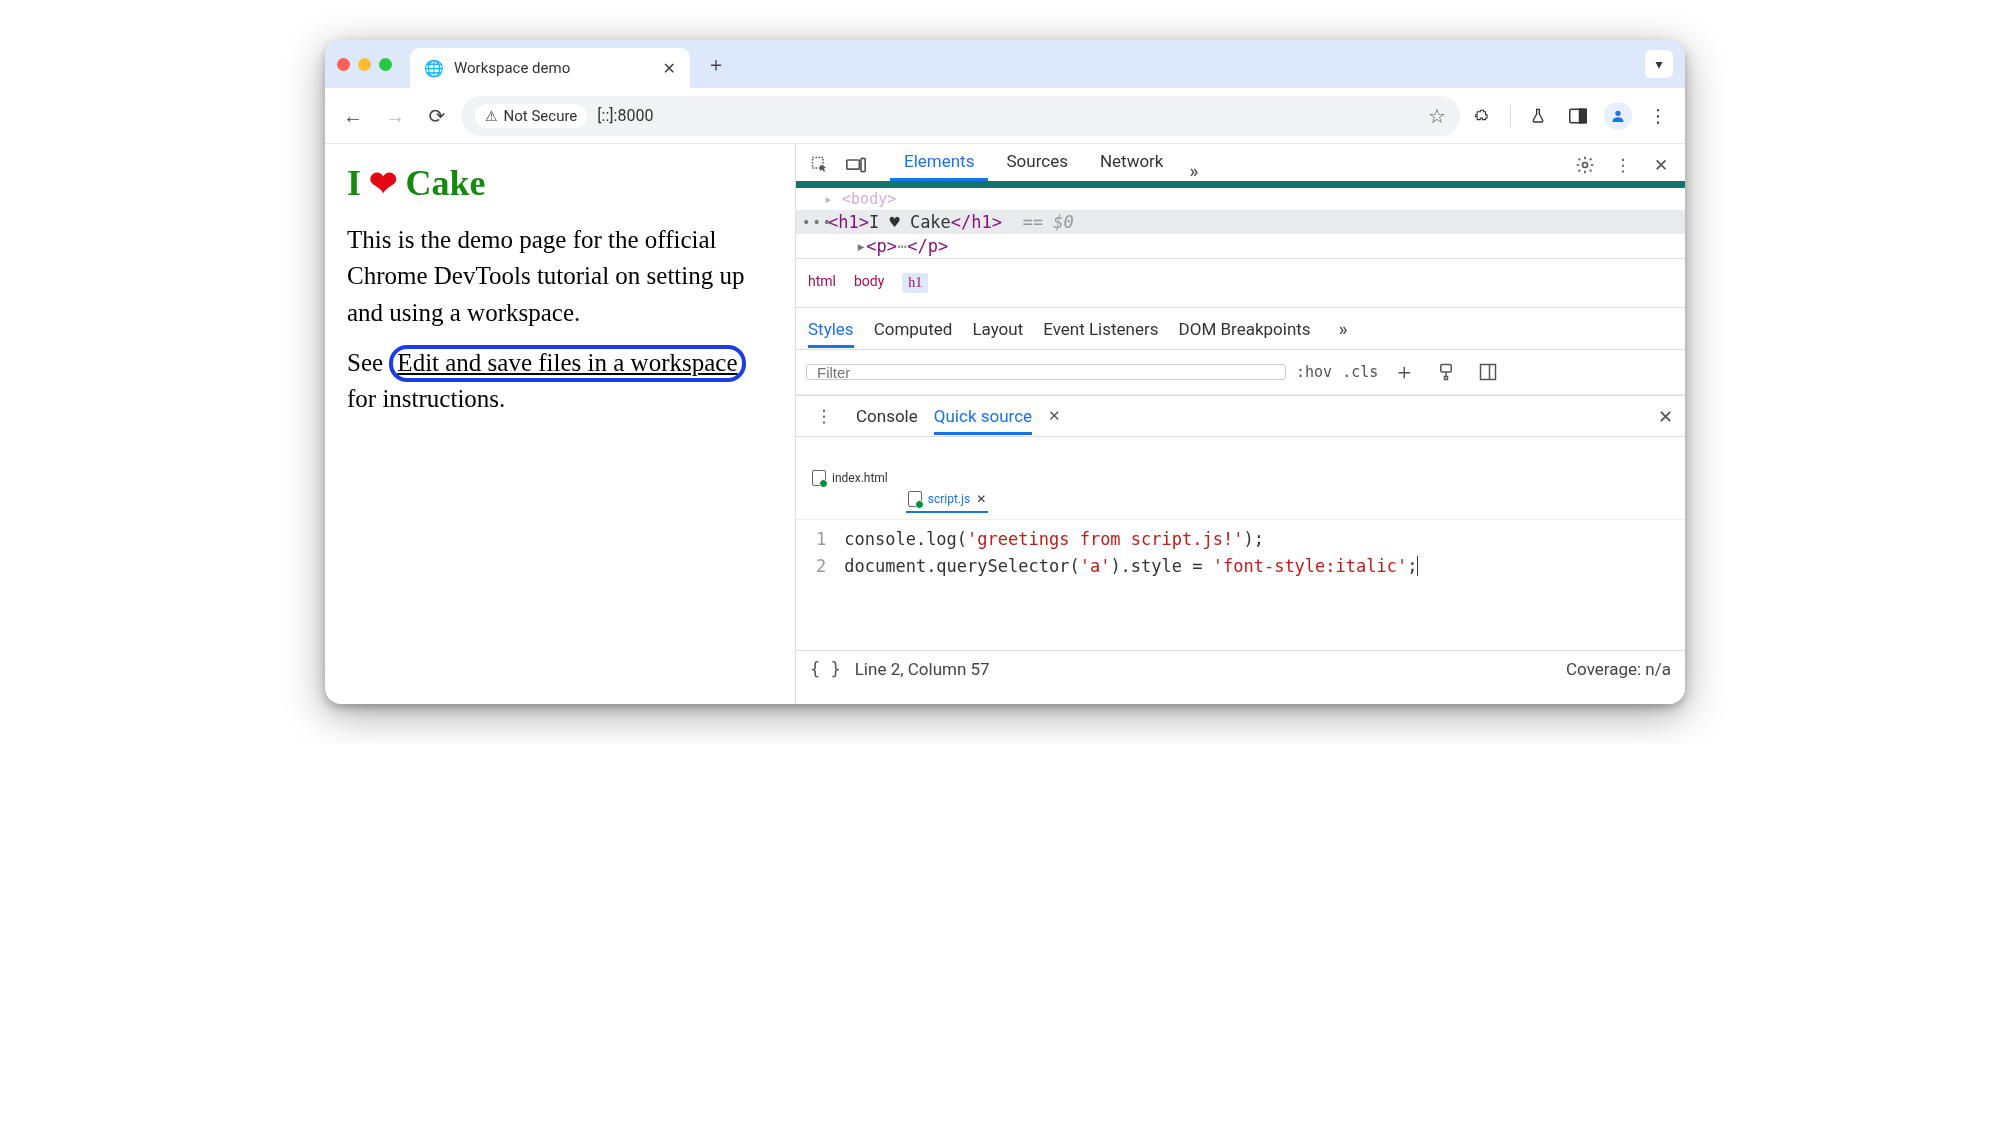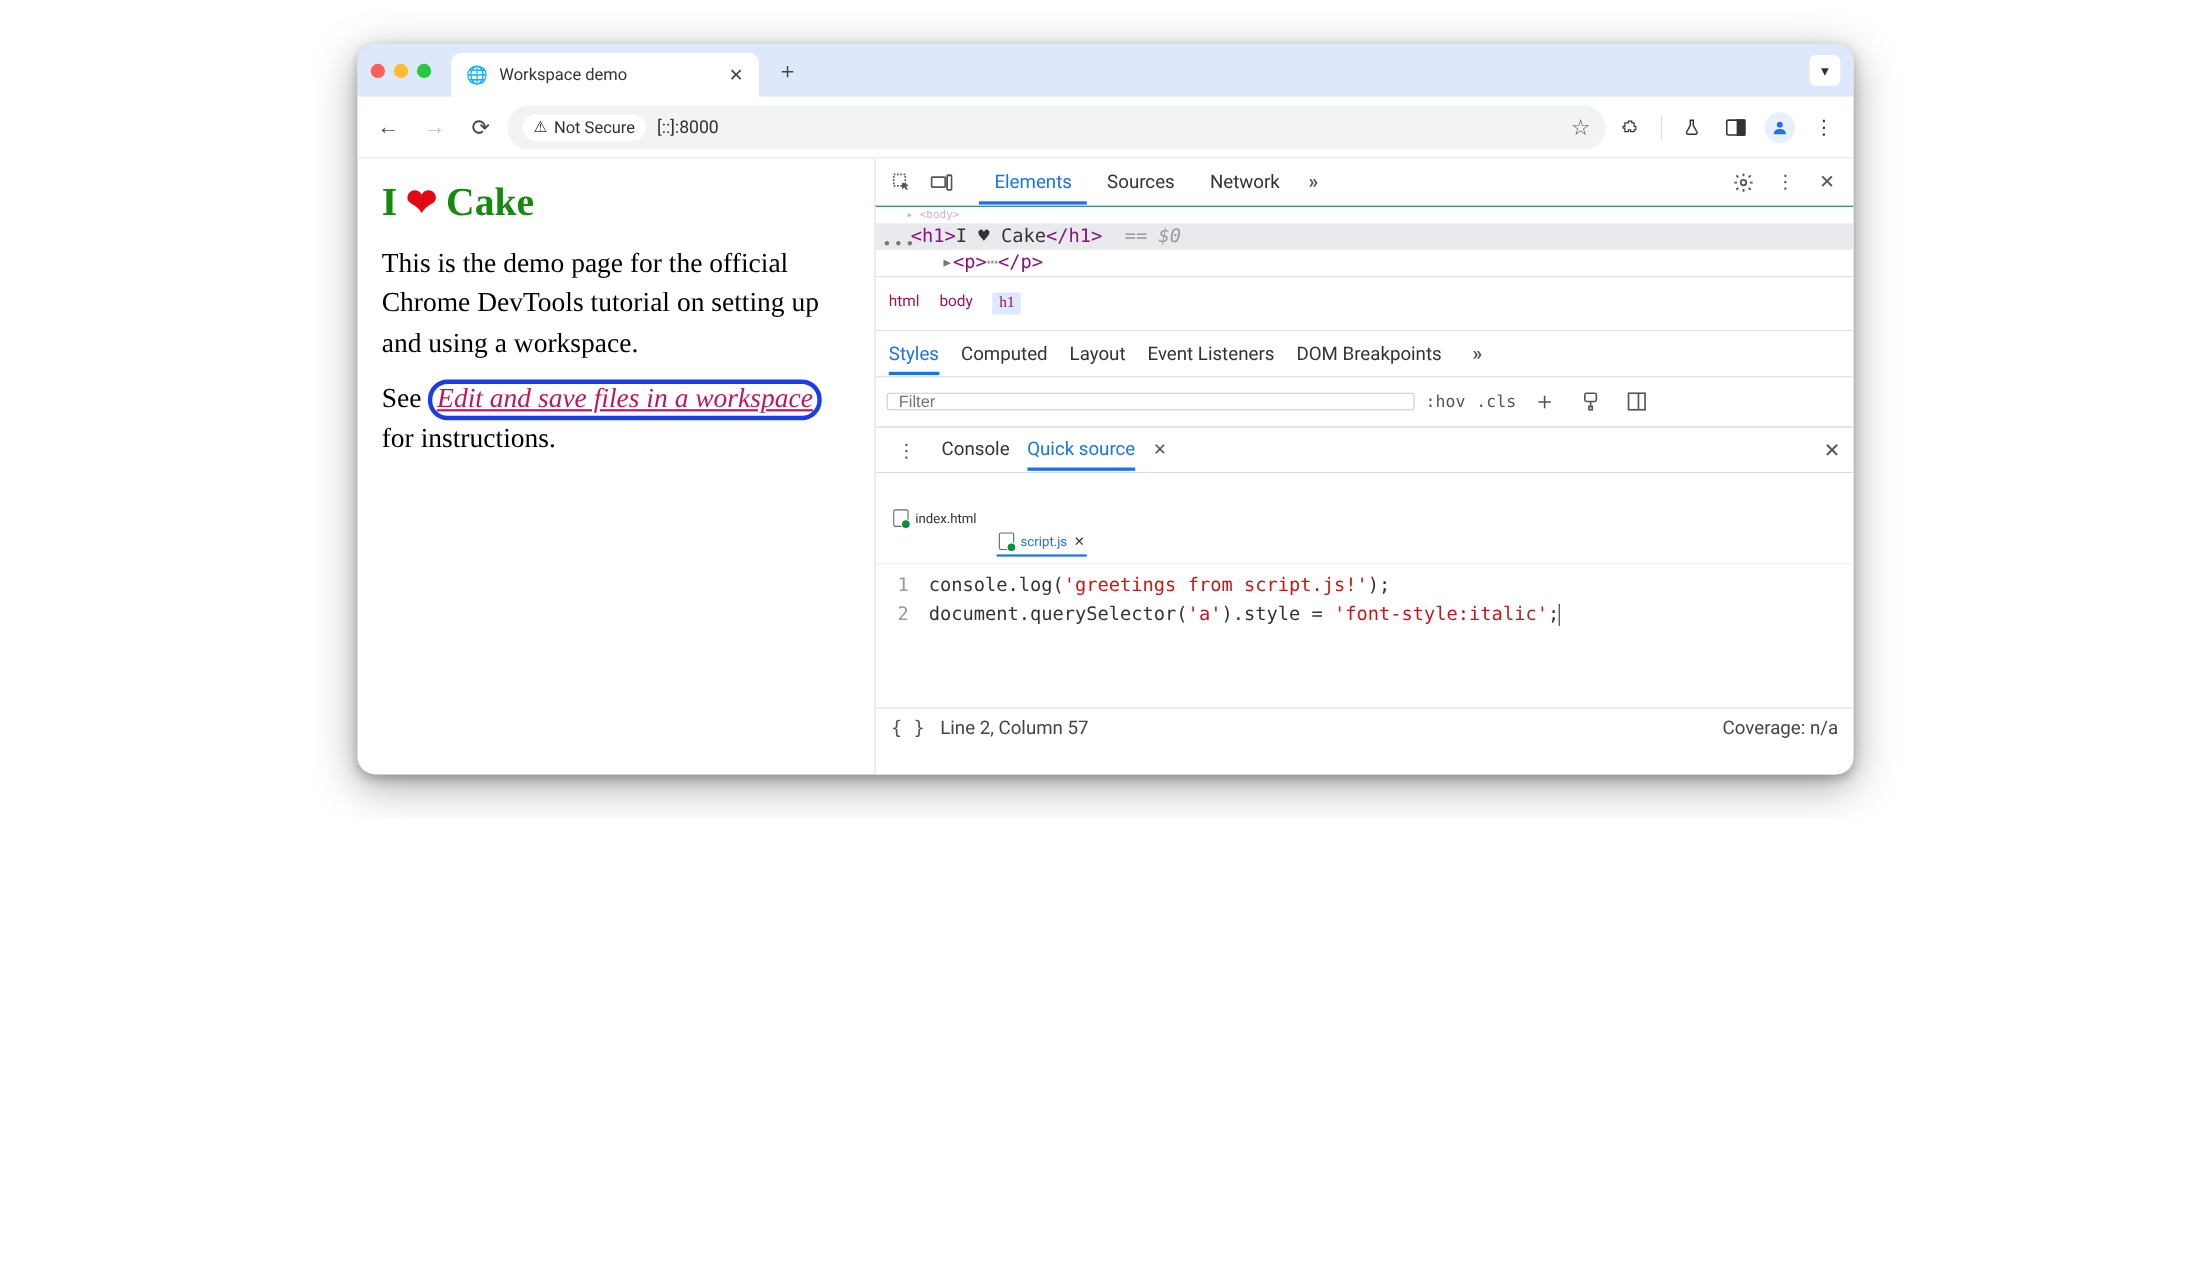--- a/index.html
+++ b/index.html
@@ -97,40 +97,40 @@
   .page {
     width: 470px;
     padding: 18px 22px;
     font-family: Georgia, "Times New Roman", serif;
     color: #000;
     overflow:hidden;
   }
   .page h1 { font-size: 36px; font-weight:700; color: #168a0e; margin-bottom: 18px; display:flex; align-items:center; gap:8px;}
   .heart { color:#e30613; font-size:34px; }
   .page p { font-size: 25px; line-height:1.45; margin-bottom: 14px;}
-  .page a { color:#be185d; text-decoration:underline; font-style:italic;}
+  .page a { color:#000000; text-decoration:underline; }
   .highlight-ring { border: 4px solid #1a3de8; border-radius: 18px; padding: 0 4px 2px 4px; display:inline;}
   
   .devtools {
     flex: 1;
     background: #fff;
     border-left: 1px solid #ddd;
     display:flex;
     flex-direction:column;
     font-family: -apple-system, "Segoe UI", Roboto, sans-serif;
     font-size: 16px;
     color: #333;
   }
   .dt-tabs {
     height: 44px;
     display:flex;
-    align-items:center;
+    align-items:flex-end;
     padding: 0 8px;
     gap: 4px;
-    border-bottom: 1px solid #0f766e;
+    border-bottom: 7px solid #0f766e;
   }
   .dt-iconbtn { width:32px; height:32px; display:flex; align-items:center; justify-content:center; color:#555; cursor:pointer; font-size:17px;}
   .dt-tab { padding: 10px 14px; cursor:pointer; color:#333; font-size:17px;}
   .dt-tab.active { color:#1a73e8; border-bottom: 3px solid #1a73e8; padding-bottom:7px;}
   .dt-right { margin-left:auto; display:flex; align-items:center; gap:6px;}
   .more-chev { color:#555; font-size:18px; font-weight:600; padding:0 8px;}
   
   .elements {
     font-family: Menlo, Monaco, Consolas, monospace;
     font-size: 17px;
@@ -335,21 +335,21 @@
                 <path d="M12 2v3M12 19v3M4.2 4.2l2.1 2.1M17.7 17.7l2.1 2.1M2 12h3M19 12h3M4.2 19.8l2.1-2.1M17.7 6.3l2.1-2.1"></path>
               </svg>
           </div>
           <div class="dt-iconbtn">⋮</div>
           <div class="dt-iconbtn">✕</div>
         </div>
       </div>
 
       <div class="elements">
         <div class="el-dots">•••</div>
-        <div class="el-line" style="padding-left:28px; color:#ccc; font-size:10px; margin-top:-4px;">
+        <div class="el-line" style="padding-left:28px; color:#ccc; font-size:15px; margin-top:-4px;">
           <span style="color:#bbb;">▸ </span><span class="tag" style="opacity:.35">&lt;body&gt;</span>
         </div>
         <div class="el-line selected" style="padding-left:32px;">
           <span class="tag">&lt;h1&gt;</span><span class="token-text">I ♥ Cake</span><span class="tag">&lt;/h1&gt;</span>
           &nbsp;<span class="eq0">== $0</span>
         </div>
         <div class="el-line" style="padding-left:60px;">
           <span style="color:#777;">▸</span><span class="tag">&lt;p&gt;</span><span style="color:#999;">⋯</span><span class="tag">&lt;/p&gt;</span>
         </div>
       </div>

